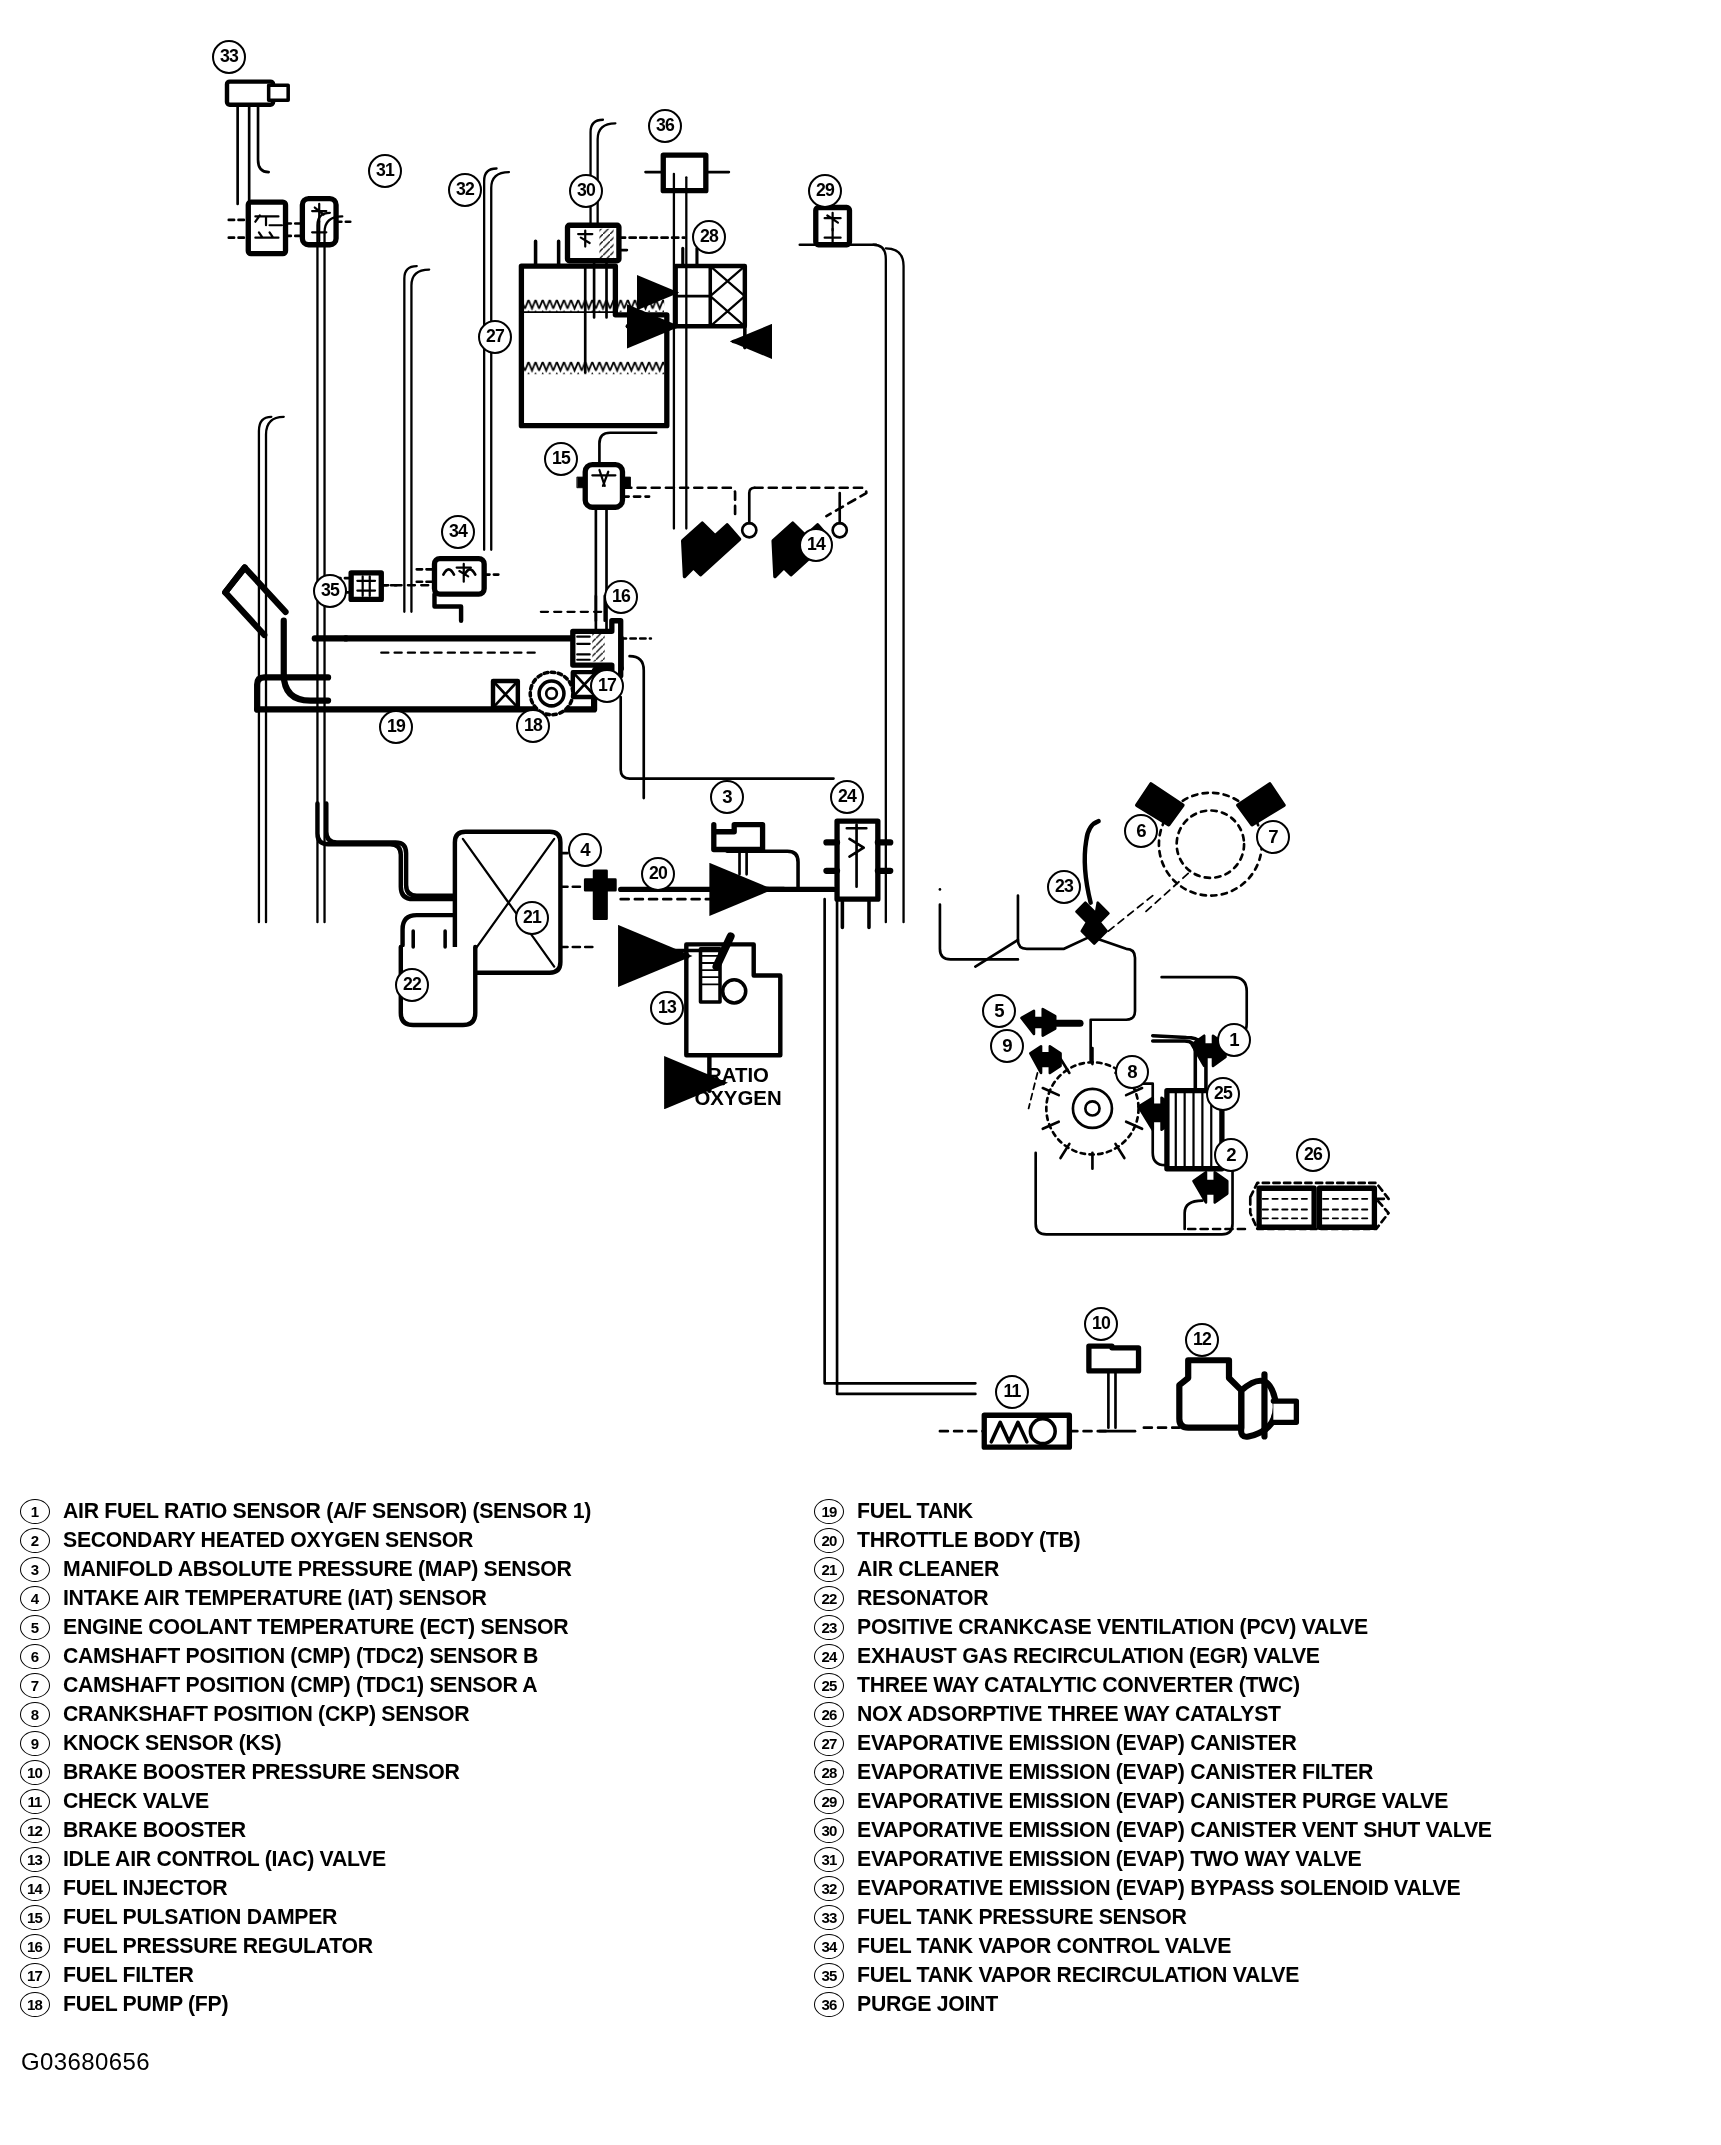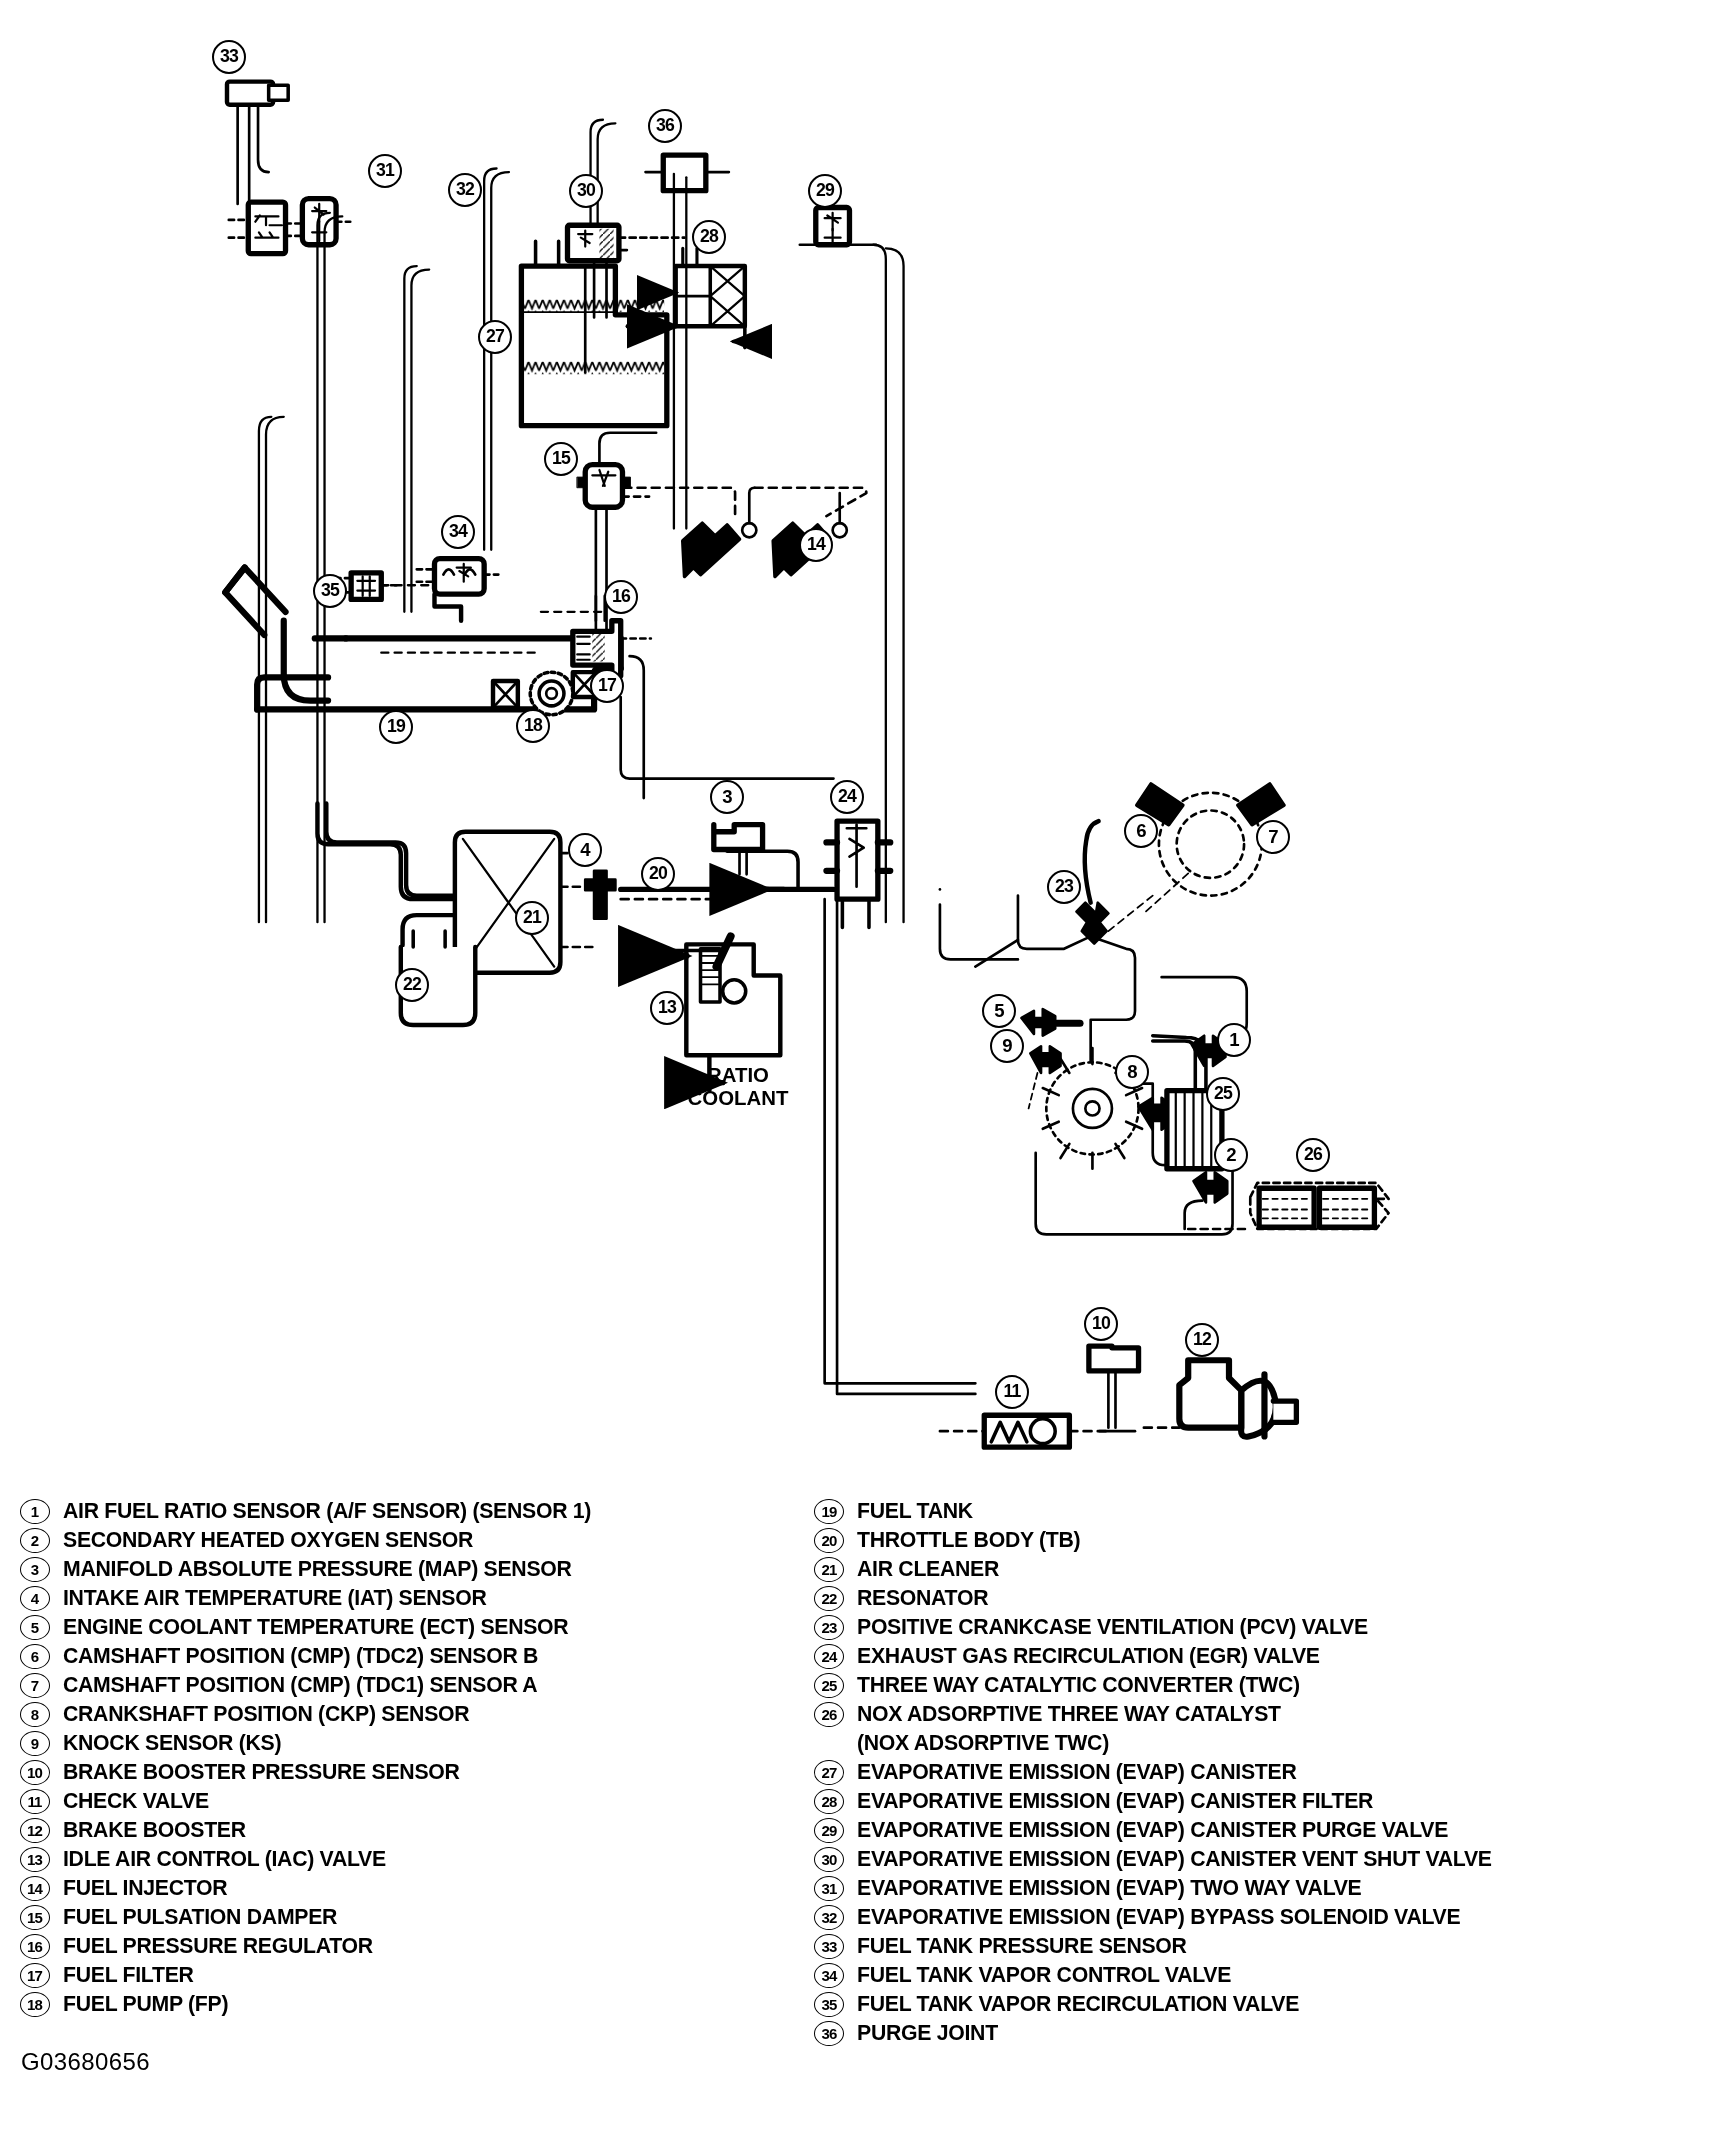--- a/index.html
+++ b/index.html
@@ -388,21 +388,21 @@
         <path d="M1426,1550 L1426,1620" stroke-width="7"></path>
         <path d="M1436,1580 L1462,1580 L1462,1604 L1436,1604" fill="#fff" stroke-width="6"></path>
         <path d="M1290,1610 h40" stroke-width="3" stroke-dasharray="9 7"></path>
       </g>
 
     </g>
   </svg>
 
   <div id="engine-coolant-label">
     <div>RATIO</div>
-    <div>COOLANT</div>
+    <div>OXYGEN</div>
   </div>
 
   <div id="callouts">
       <div class="callout two" style="left: 212px; top: 40px;">33</div>
       <div class="callout two" style="left: 368px; top: 154px;">31</div>
       <div class="callout two" style="left: 448px; top: 173px;">32</div>
       <div class="callout two" style="left: 648px; top: 109px;">36</div>
       <div class="callout two" style="left: 569px; top: 174px;">30</div>
       <div class="callout two" style="left: 692px; top: 220px;">28</div>
       <div class="callout two" style="left: 808px; top: 174px;">29</div>
@@ -540,24 +540,20 @@
       </div>
       <div class="legend-row">
         <div class="legend-num">25</div>
         <div class="legend-text">THREE WAY CATALYTIC CONVERTER (TWC)</div>
       </div>
       <div class="legend-row">
         <div class="legend-num">26</div>
         <div class="legend-text">NOX ADSORPTIVE THREE WAY CATALYST</div>
       </div>
       <div class="legend-row">
-        <div class="legend-num blank"></div>
-        <div class="legend-text">(NOX ADSORPTIVE TWC)</div>
-      </div>
-      <div class="legend-row">
         <div class="legend-num">27</div>
         <div class="legend-text">EVAPORATIVE EMISSION (EVAP) CANISTER</div>
       </div>
       <div class="legend-row">
         <div class="legend-num">28</div>
         <div class="legend-text">EVAPORATIVE EMISSION (EVAP) CANISTER FILTER</div>
       </div>
       <div class="legend-row">
         <div class="legend-num">29</div>
         <div class="legend-text">EVAPORATIVE EMISSION (EVAP) CANISTER PURGE VALVE</div>

